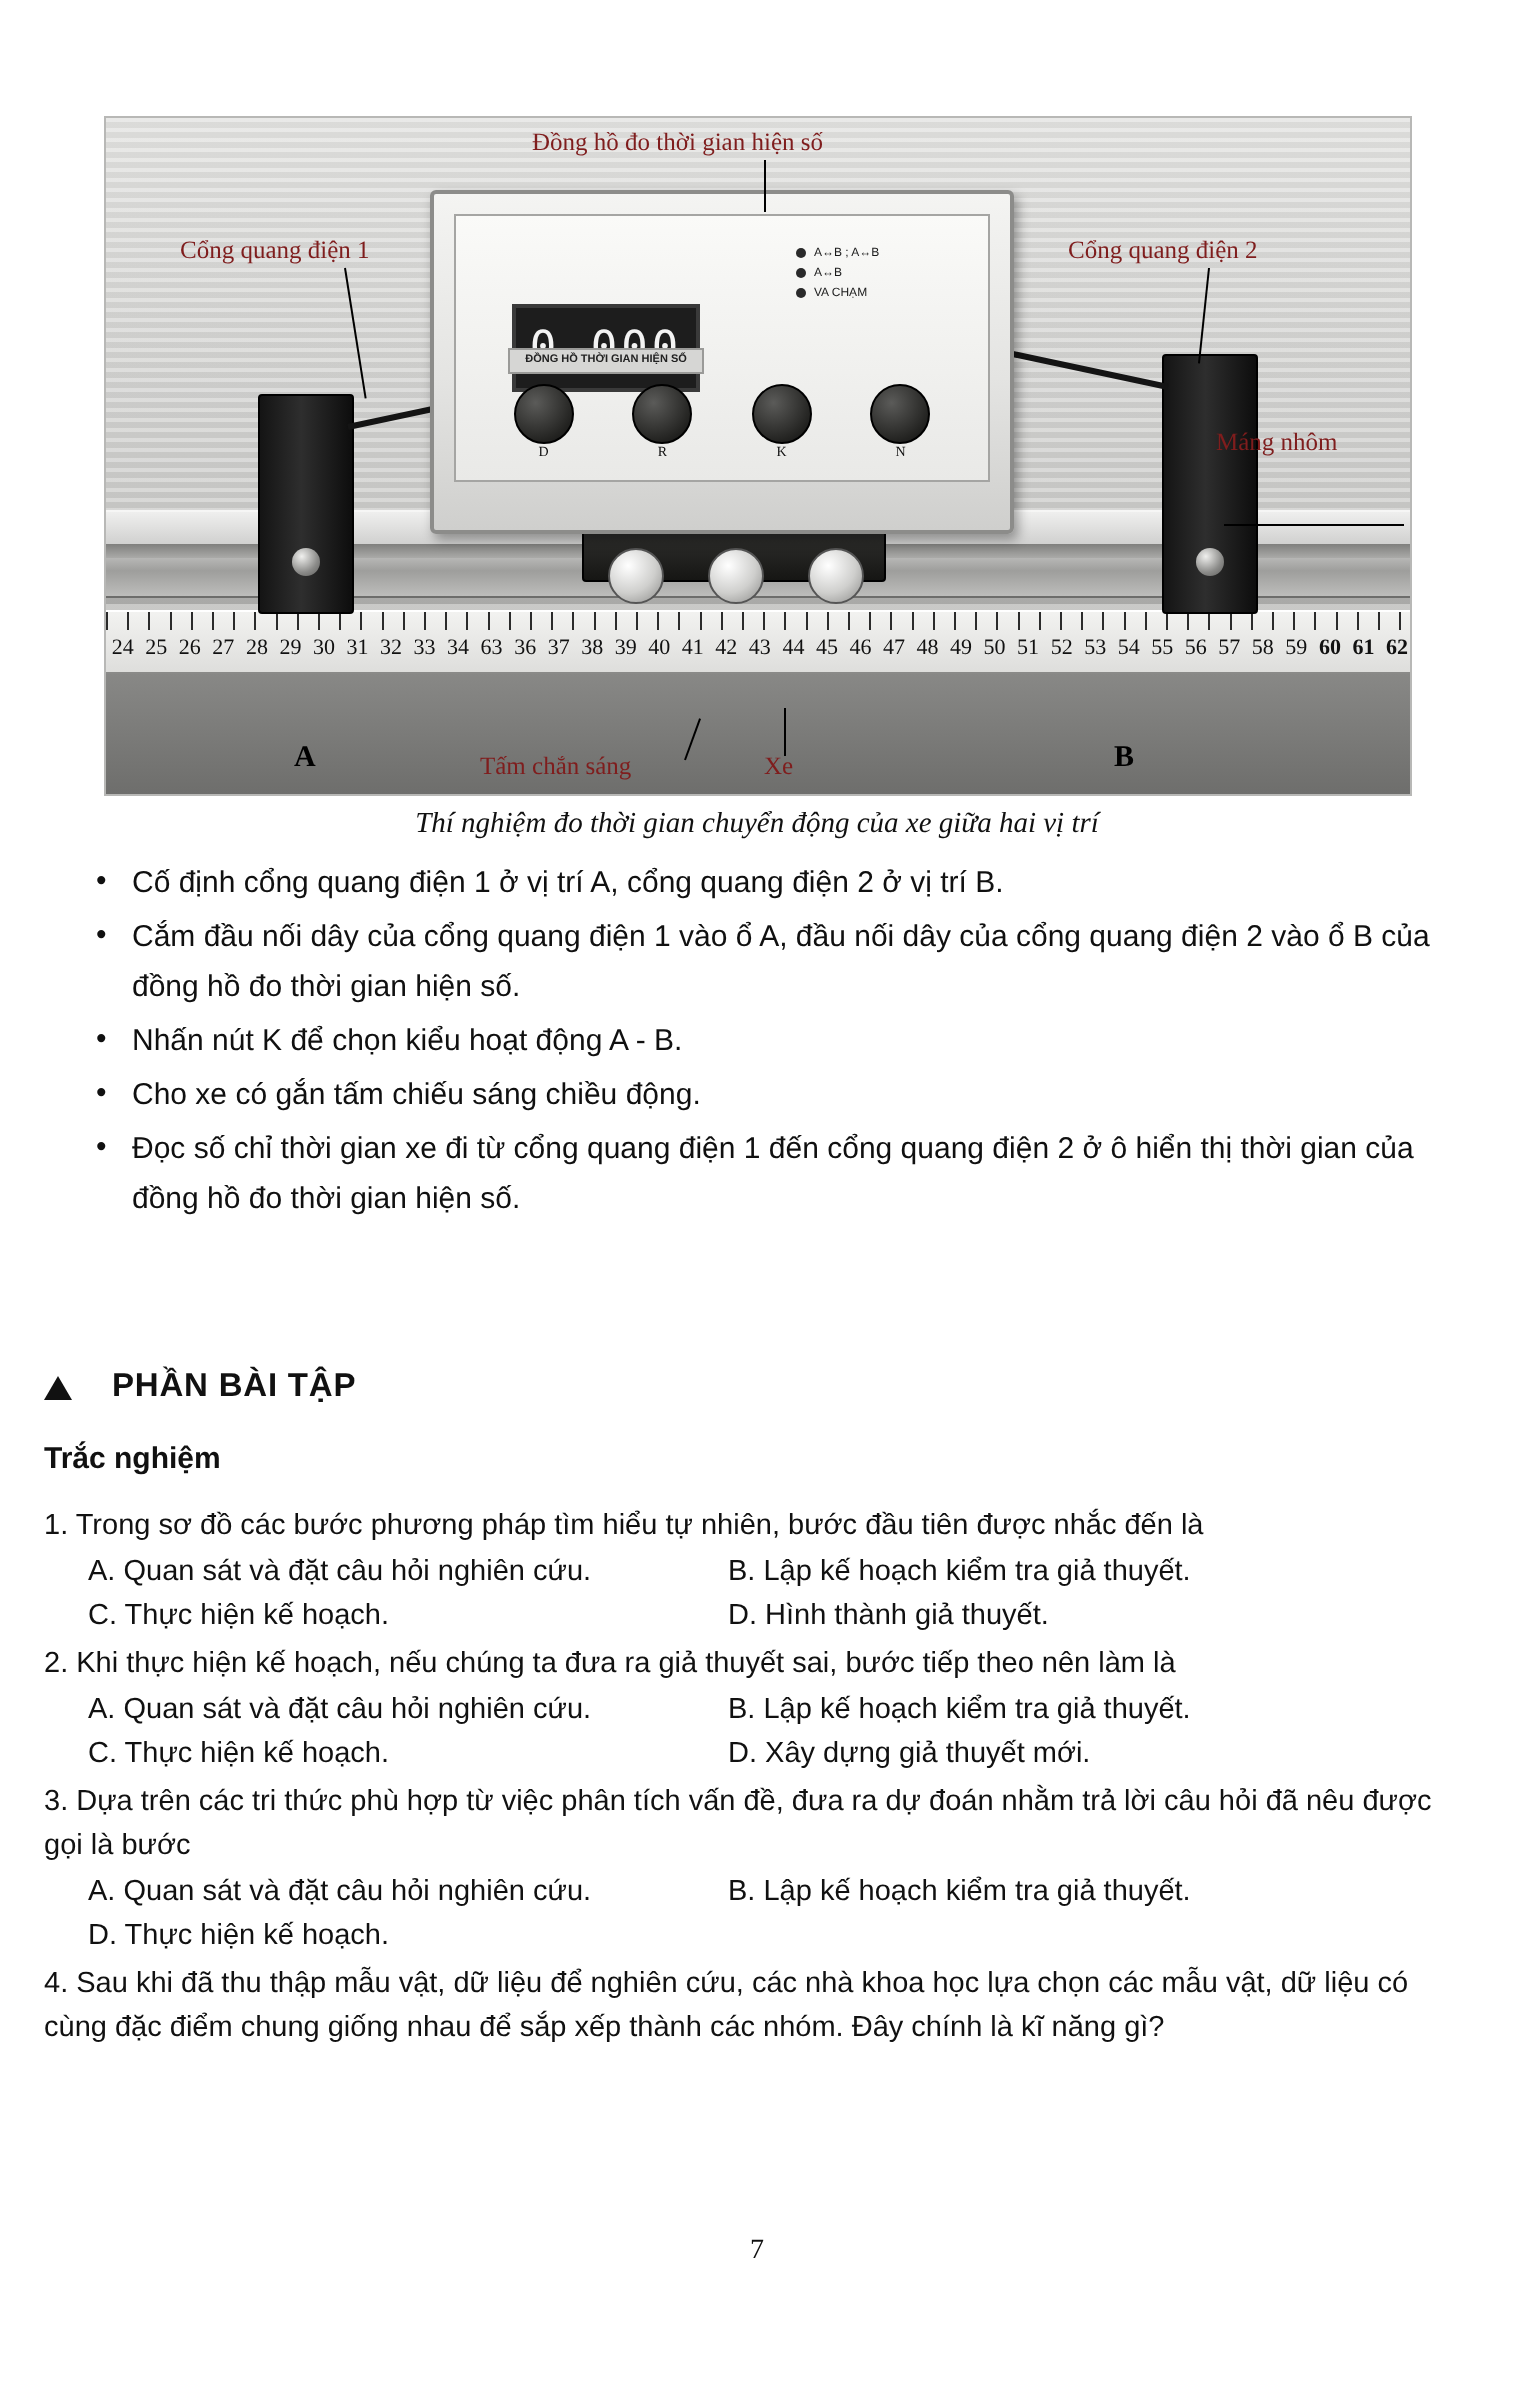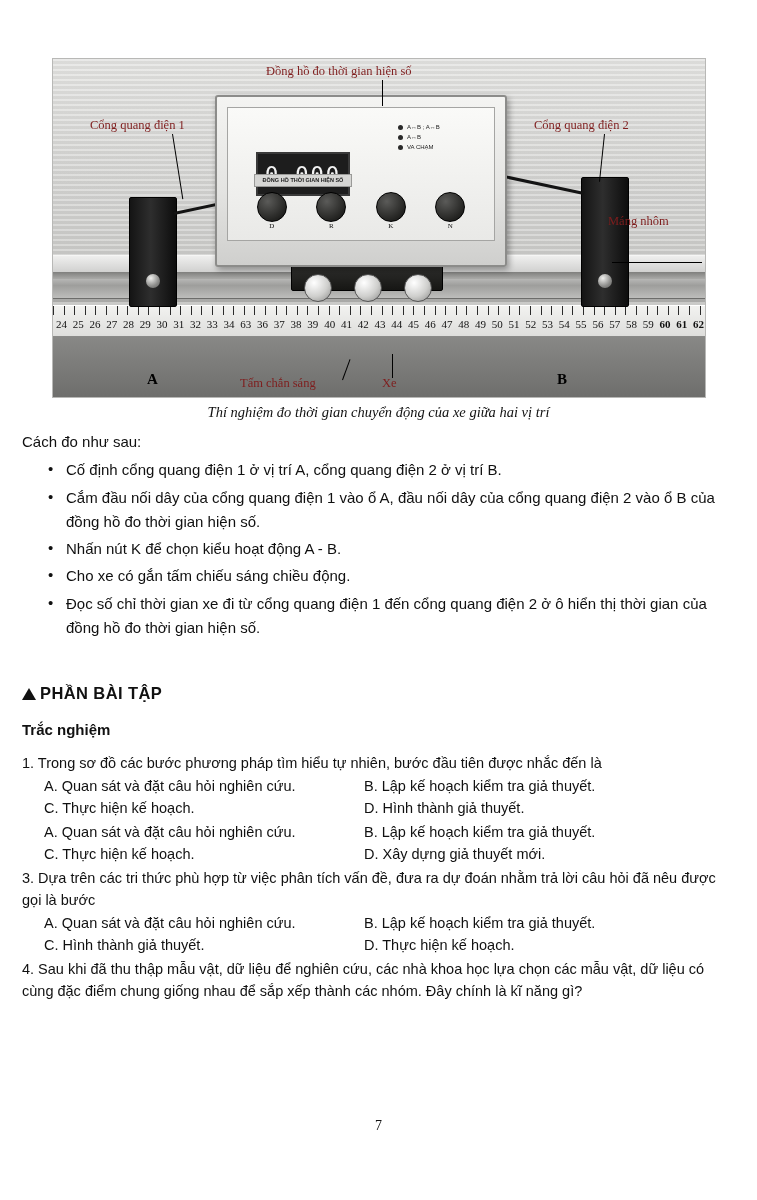--- a/index.html
+++ b/index.html
@@ -317,21 +317,21 @@
 
   .section-head {
     position: absolute;
     left: 22px;
     top: 684px;
     font-weight: bold;
     font-size: 16.5px;
     letter-spacing: 0.4px;
     display: flex;
     align-items: center;
-    gap: 4px;
+    gap: 20px;
   }
   .tri {
     width: 0; height: 0;
     border-left: 7px solid transparent;
     border-right: 7px solid transparent;
     border-bottom: 12px solid #111;
     display: inline-block;
   }
   .sub-head {
     position: absolute;
@@ -497,21 +497,20 @@
     <div class="lbl" style="left:188px; top:318px;">Tấm chắn sáng</div>
     <div class="leader" style="left:290px; top:300px; width:1px; height:22px; transform:rotate(20deg); transform-origin: bottom center;"></div>
 
     <div class="lbl" style="left:330px; top:318px;">Xe</div>
     <div class="leader" style="left:340px; top:296px; width:1px; height:24px;"></div>
   </div>
 
   <div class="caption">Thí nghiệm đo thời gian chuyển động của xe giữa hai vị trí</div>
 
   <div class="body-text">
-    <p class="lead">Cách đo như sau:</p>
     <ul class="bullets">
       <li>Cố định cổng quang điện 1 ở vị trí A, cổng quang điện 2 ở vị trí B.</li>
       <li>Cắm đầu nối dây của cổng quang điện 1 vào ổ A, đầu nối dây của cổng quang điện 2 vào ổ B của đồng hồ đo thời gian hiện số.</li>
       <li>Nhấn nút K để chọn kiểu hoạt động A - B.</li>
       <li>Cho xe có gắn tấm chiếu sáng chiều động.</li>
       <li>Đọc số chỉ thời gian xe đi từ cổng quang điện 1 đến cổng quang điện 2 ở ô hiển thị thời gian của đồng hồ đo thời gian hiện số.</li>
     </ul>
   </div>
 
   <div class="section-head">
@@ -526,34 +525,34 @@
       <p class="q-stem">1. Trong sơ đồ các bước phương pháp tìm hiểu tự nhiên, bước đầu tiên được nhắc đến là</p>
       <div class="opts">
         <div class="opt">A. Quan sát và đặt câu hỏi nghiên cứu.</div>
         <div class="opt">B. Lập kế hoạch kiểm tra giả thuyết.</div>
         <div class="opt">C. Thực hiện kế hoạch.</div>
         <div class="opt">D. Hình thành giả thuyết.</div>
       </div>
     </div>
 
     <div class="q">
+      <p class="q-stem">2. Khi thực hiện kế hoạch, nếu chúng ta đưa ra giả thuyết sai, bước tiếp theo nên làm là</p>
       <div class="opts">
         <div class="opt">A. Quan sát và đặt câu hỏi nghiên cứu.</div>
         <div class="opt">B. Lập kế hoạch kiểm tra giả thuyết.</div>
         <div class="opt">C. Thực hiện kế hoạch.</div>
         <div class="opt">D. Xây dựng giả thuyết mới.</div>
       </div>
     </div>
 
     <div class="q">
       <p class="q-stem">3. Dựa trên các tri thức phù hợp từ việc phân tích vấn đề, đưa ra dự đoán nhằm trả lời câu hỏi đã nêu được gọi là bước</p>
       <div class="opts">
         <div class="opt">A. Quan sát và đặt câu hỏi nghiên cứu.</div>
         <div class="opt">B. Lập kế hoạch kiểm tra giả thuyết.</div>
-        <div class="opt">C. Hình thành giả thuyết.</div>
         <div class="opt">D. Thực hiện kế hoạch.</div>
       </div>
     </div>
 
     <div class="q">
       <p class="q-stem">4. Sau khi đã thu thập mẫu vật, dữ liệu để nghiên cứu, các nhà khoa học lựa chọn các mẫu vật, dữ liệu có cùng đặc điểm chung giống nhau để sắp xếp thành các nhóm. Đây chính là kĩ năng gì?</p>
     </div>
 
   </div>
 

